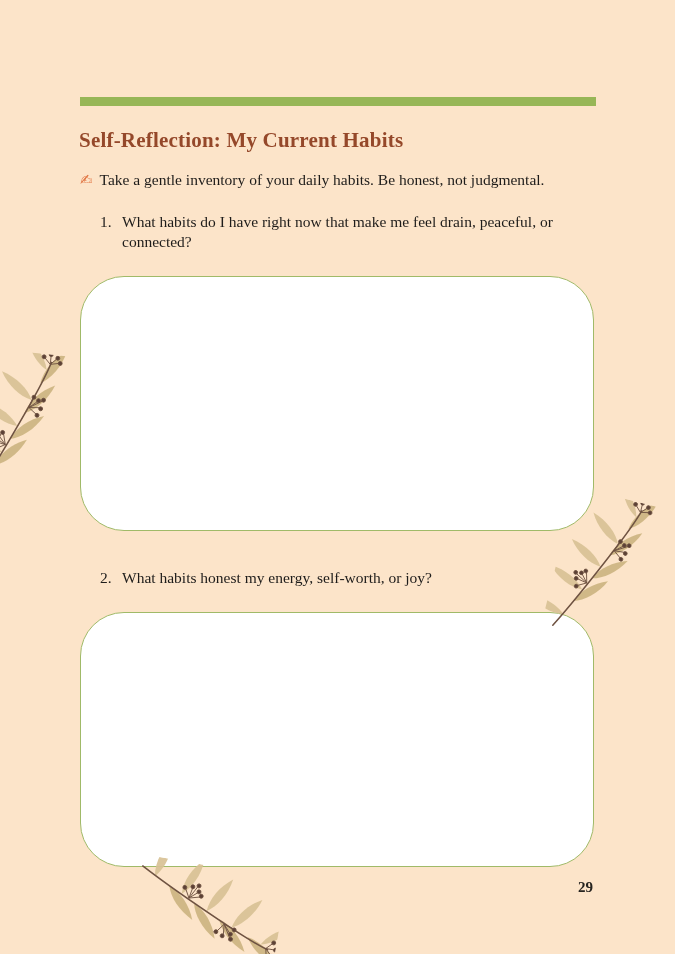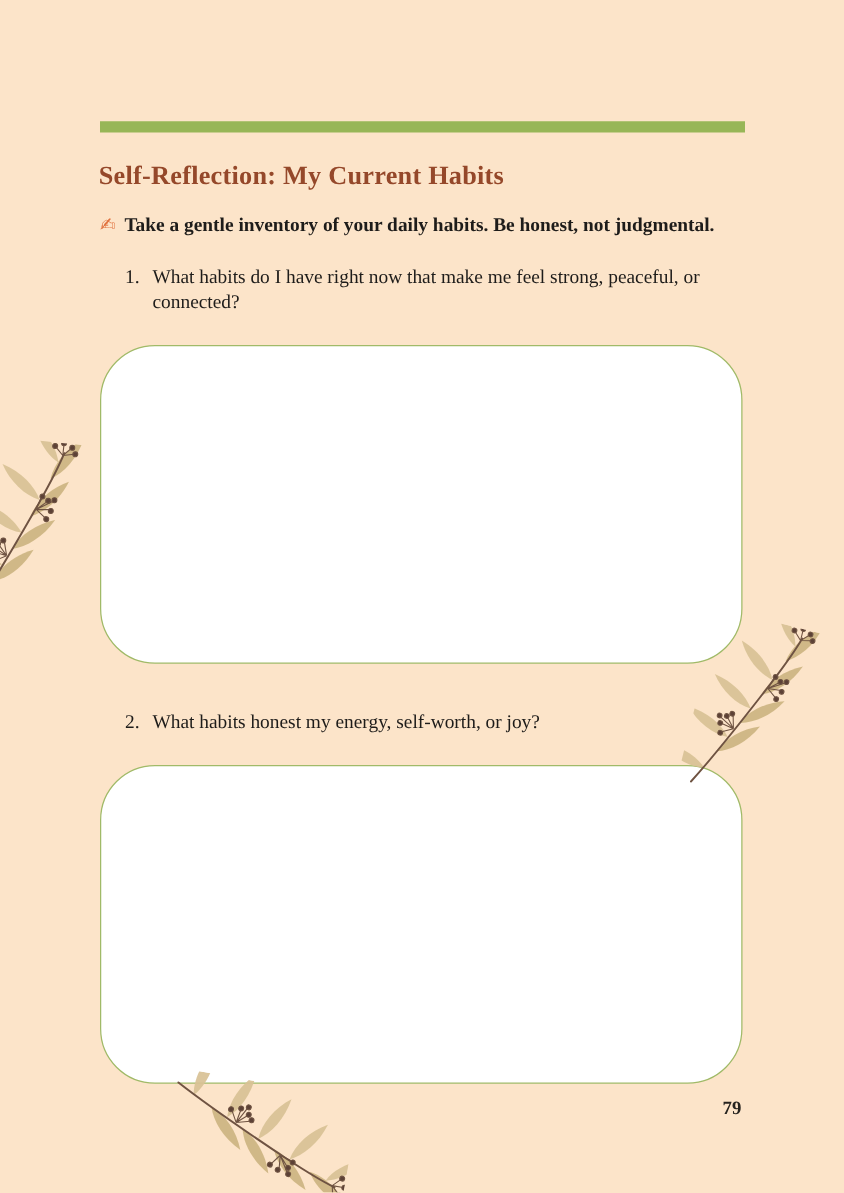--- a/index.html
+++ b/index.html
@@ -27,21 +27,20 @@
     font-weight: 700;
     color: #95482a;
     letter-spacing: 0.2px;
   }
   .intro-line {
     position: absolute;
     left: 80px; top: 171px;
     font-size: 15.5px;
     color: #1e1c1a;
     white-space: nowrap;
-    font-weight: bold;
   }
   .pen-icon {
     color: #e0713e;
     font-size: 15px;
     margin-right: 7px;
     font-family: "DejaVu Sans", sans-serif;
   }
   .question {
     position: absolute;
     left: 100px;
@@ -129,33 +128,33 @@
   <div class="accent-bar"></div>
 
   <h1 class="page-title">Self-Reflection: My Current Habits</h1>
 
   <div class="intro-line">
     <span class="pen-icon">✍</span><span>Take a gentle inventory of your daily habits. Be honest, not judgmental.</span>
   </div>
 
   <div class="question q1">
     <span class="qnum">1.</span>
-    <span class="qtext">What habits do I have right now that make me feel strong, peaceful, or connected?</span>
+    <span class="qtext">What habits do I have right now that make me feel drain, peaceful, or connected?</span>
   </div>
 
   <div class="answer-box box1"></div>
 
   <div class="question q2">
     <span class="qnum">2.</span>
     <span class="qtext">What habits honest my energy, self-worth, or joy?</span>
   </div>
 
   <div class="answer-box box2"></div>
 
-  <div class="page-number">79</div>
+  <div class="page-number">29</div>
 
   <svg class="branch branch-left" viewBox="0 0 110 150">
     <use href="#branch"></use>
   </svg>
   <svg class="branch branch-right" viewBox="0 0 110 150">
     <use href="#branch"></use>
   </svg>
   <svg class="branch branch-bottom" viewBox="0 0 110 150">
     <use href="#branch"></use>
   </svg>

